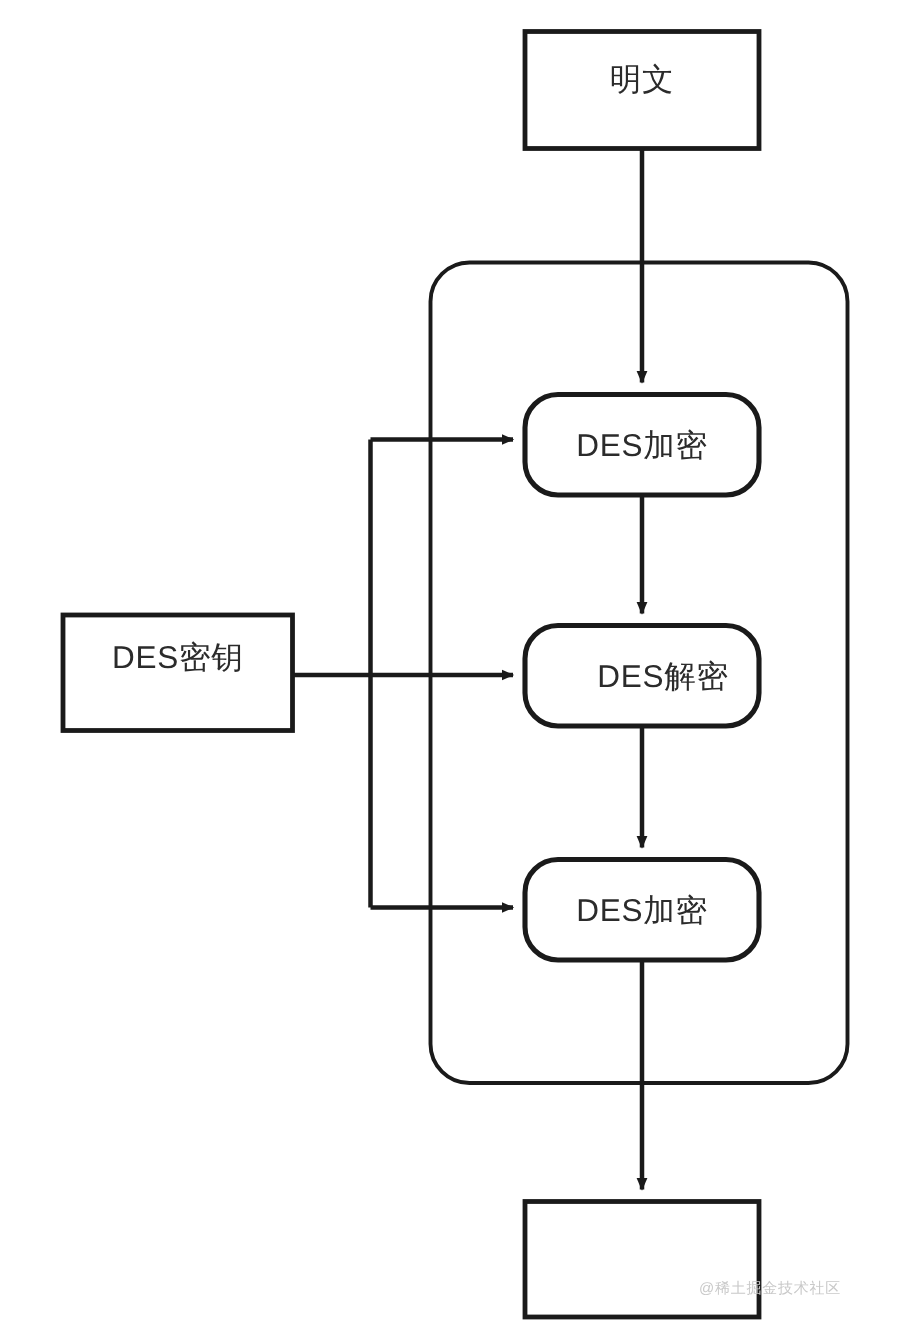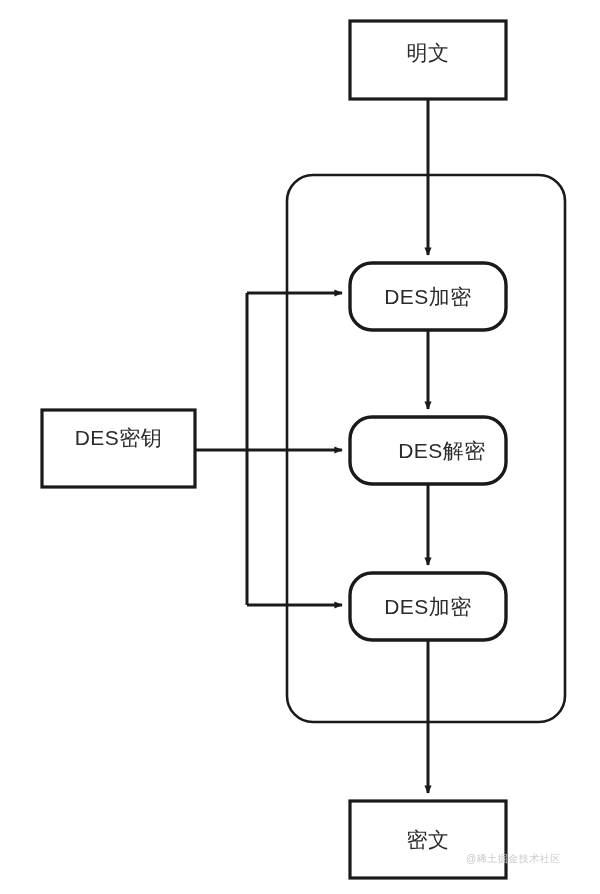--- a/index.html
+++ b/index.html
@@ -97,17 +97,16 @@
   <div class="node-label label-plaintext">明文</div>
 
   <div class="node-label label-key">DES密钥</div>
 
   <div class="node-label label-enc1">DES加密</div>
 
   <div class="node-label label-dec">DES解密</div>
 
   <div class="node-label label-enc2">DES加密</div>
 
-  <div class="node-label label-cipher">密文</div>
 
   <div class="watermark">@稀土掘金技术社区</div>
 
 </div>
 
 </body></html>

